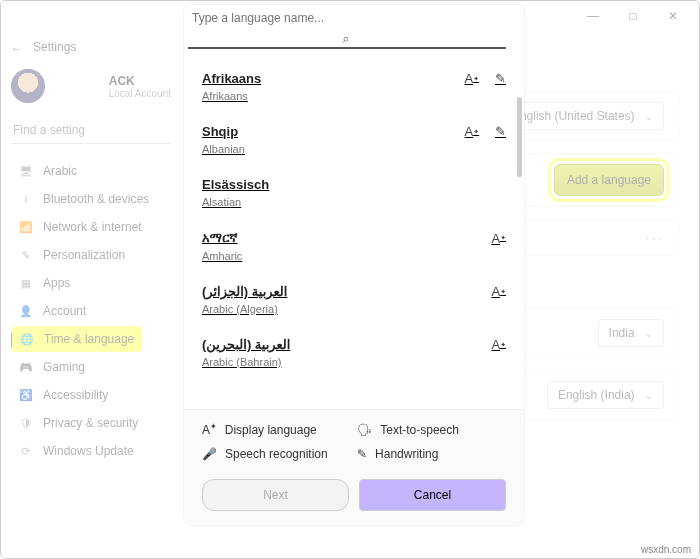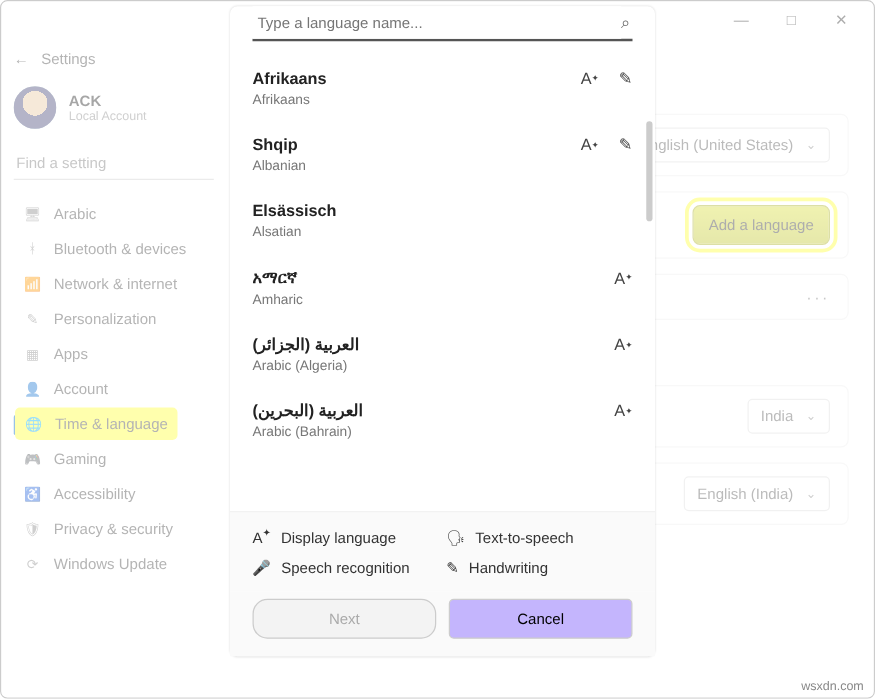--- a/index.html
+++ b/index.html
@@ -3,21 +3,21 @@
 <meta charset="utf-8">
 <style>
   * { box-sizing: border-box; margin: 0; padding: 0; font-family: "Segoe UI", Arial, sans-serif; }
   body { width: 700px; height: 559px; overflow: hidden; background: #fff; position: relative; }
   .window { width: 700px; height: 559px; border: 1px solid #ccc; border-radius: 6px; position: relative; overflow: hidden; background: #fff; }
   .titlebar { height: 30px; display: flex; align-items: center; justify-content: flex-end; padding: 0 6px; }
   .winbtn { width: 40px; height: 28px; display: flex; align-items: center; justify-content: center; font-size: 12px; color: #333; }
   .layout { display: flex; height: calc(100% - 30px); }
   .sidebar { width: 180px; padding: 4px 10px 10px 10px; }
   .back-row { display: flex; align-items: center; gap: 10px; height: 24px; color: #444; font-size: 12px; }
-  .user-row { display: flex; align-items: center; gap: 10px; margin: 10px 0 14px 0; }
+  .user-row { display: flex; align-items: center; gap: 10px; margin: 10px 0 14px 0; justify-content: space-between; }
   .avatar { width: 34px; height: 34px; border-radius: 50%; background: linear-gradient(#8aa, #579); position: relative; overflow:hidden; }
   .avatar::before { content:""; position:absolute; inset:0; background: radial-gradient(circle at 50% 40%, #e8c8a0 0 10px, transparent 10px), linear-gradient(#447 0 100%); }
   .user-name { font-size: 12px; font-weight: 600; color: #222; }
   .user-sub { font-size: 10px; color: #888; }
   .search { width: 100%; border: none; border-bottom: 1px solid #ccc; padding: 6px 2px; font-size: 12px; color: #999; background: transparent; margin-bottom: 14px; outline:none;}
   .nav-item { display: flex; align-items: center; gap: 10px; padding: 6px 8px; font-size: 12px; color: #444; border-radius: 4px; margin-bottom: 2px; }
   .nav-item .ico { width: 14px; height: 14px; display: inline-flex; align-items: center; justify-content: center; font-size: 11px; color: #888; }
   .nav-bar { width: 3px; height: 16px; background: #0067c0; border-radius: 2px; margin-right: -2px; }
   .nav-active { background: #ffff33; }
   .nav-active .ico { color: #666; }
@@ -26,25 +26,25 @@
   .card { border: 1px solid #eee; border-radius: 6px; padding: 10px 14px; margin-bottom: 12px; font-size: 12px; color: #555; display:flex; align-items:center; justify-content:space-between;}
   .pill { background: linear-gradient(#d9de3c, #bfc52d); color: #333; font-size: 12px; padding: 8px 12px; border-radius: 4px; border: 1px solid #a9ae20;}
   .pill-hl { outline: 3px solid #ffff33; outline-offset: 3px; border-radius: 6px;}
   .chev { color:#888; font-size:10px; }
   .sel { border:1px solid #ddd; border-radius:4px; padding:6px 10px; font-size:12px; color:#555; display:inline-flex; align-items:center; gap:10px;}
   .more { letter-spacing:2px; color:#777; font-size:13px; }
 
   .dlg-scrim { position: absolute; inset: 0; background: rgba(255,255,255,0.6); }
   .dialog { position: absolute; left: 183px; top: 4px; width: 340px; height: 520px; background: #fff; border-radius: 6px; box-shadow: 0 0 2px rgba(0,0,0,0.15); display: flex; flex-direction: column; }
   .dlg-title { font-size: 16px; font-weight: 600; padding: 18px 18px 10px 18px; color: #222; }
-  .dlg-search-wrap { margin: 0 18px 10px 18px; position: relative; border-bottom: 2px solid #555; display:flex; align-items:center;}
+  .dlg-search-wrap { margin: 0 18px 10px 4px; position: relative; border-bottom: 2px solid #555; display:flex; align-items:center;flex-direction:column;}
   .dlg-search { width: 100%; border: none; padding: 6px 24px 6px 4px; font-size: 12px; outline: none; }
   .dlg-search-wrap .sico { color:#666; font-size:13px; padding-right:2px;}
   .dlg-list { flex: 1; overflow-y: auto; padding: 0 10px 0 18px; border-bottom: 1px solid #eee; }
-  .lang { padding: 12px 8px 10px 0; border-bottom: 0; }
+  .lang { padding: 12px 8px 10px 0; border-bottom: 0; text-decoration: underline; }
   .lang .row1 { display: flex; align-items: center; }
   .lang .native { flex: 1; font-size: 13px; font-weight: 600; color: #222; }
   .lang .badges { display: flex; gap: 16px; color: #444; font-size: 13px; }
   .lang .badges span { display:inline-flex; align-items:center; }
   .lang .en { font-size: 11px; color: #777; margin-top: 4px; }
   .dlg-legend { display: grid; grid-template-columns: 1fr 1fr; gap: 10px 6px; padding: 12px 18px; font-size: 12px; color: #333; background:#fafafa;}
   .leg-item { display: flex; align-items: center; gap: 8px; }
   .dlg-buttons { display: flex; gap: 10px; padding: 6px 18px 14px 18px; background:#fafafa;}
   .dlg-btn { flex: 1; text-align: center; padding: 8px 0; font-size: 12px; border: 1px solid #ccc; border-radius: 4px; background: #c4b5fd; }
   .dlg-btn.disabled { color: #aaa; background: #f3f3f3; border-radius: 12px; }

